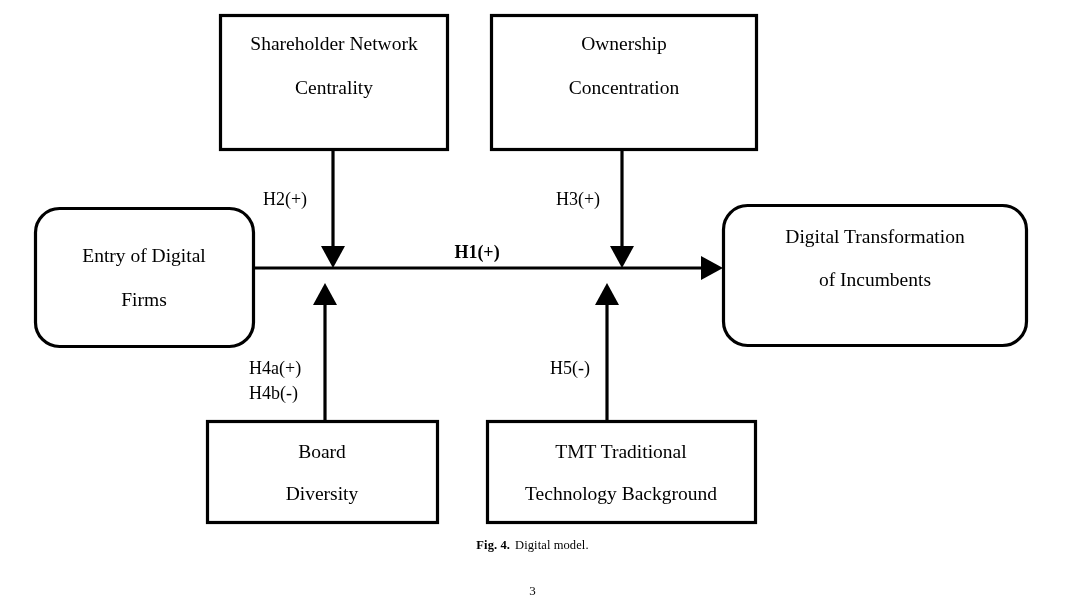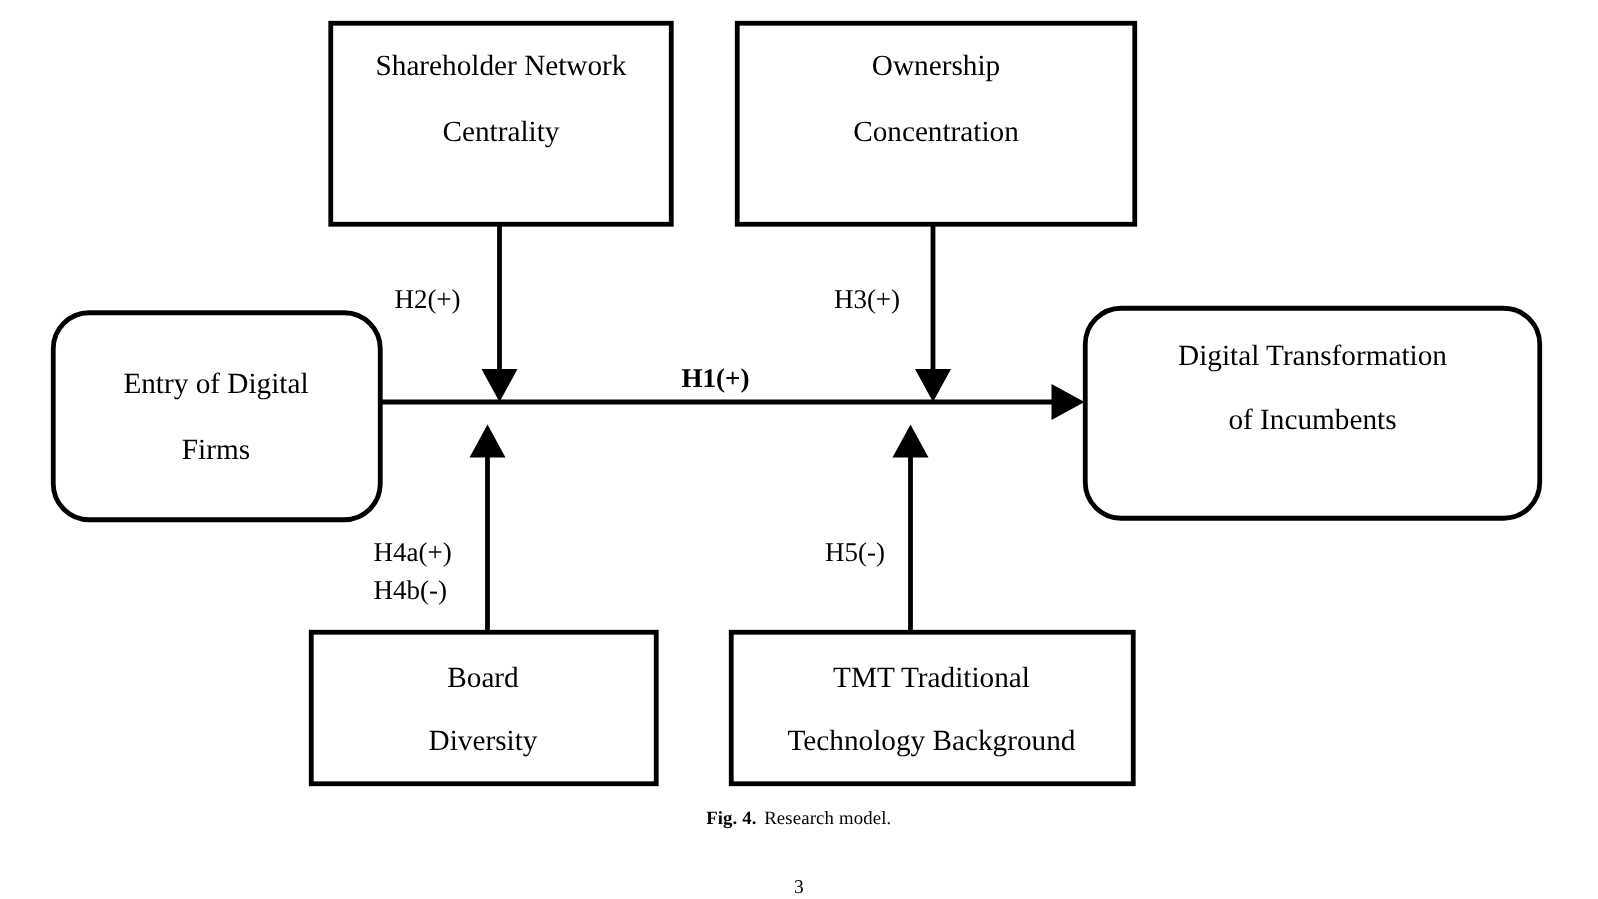--- a/index.html
+++ b/index.html
@@ -165,18 +165,18 @@
 
     <g>
       <line class="connector" x1="607" y1="421" x2="607" y2="300"></line>
       <polygon class="arrow-poly" points="607,283 595,305 619,305"></polygon>
       <text class="edge-label" x="570" y="374">H5(-)</text>
     </g>
 
   </svg>
 
   <div class="caption">
-    <span class="caption-label">Fig. 4.</span><span class="caption-text">Research model.</span>
+    <span class="caption-label">Fig. 4.</span><span class="caption-text">Digital model.</span>
   </div>
 
   <div class="page-number">3</div>
 
 </div>
 
 </body></html>

